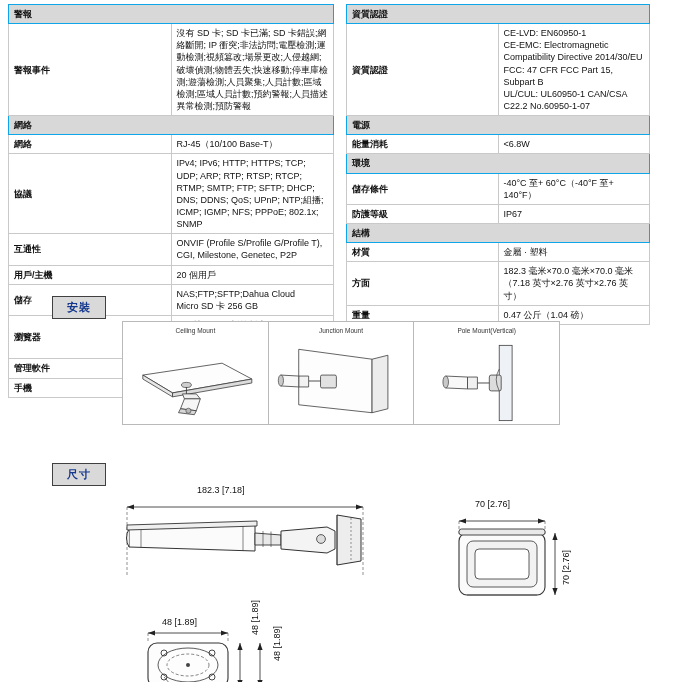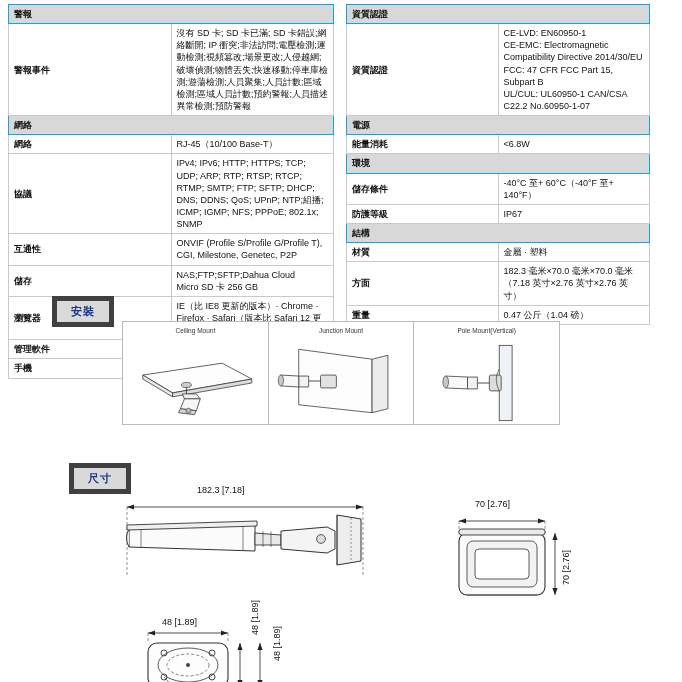--- a/index.html
+++ b/index.html
@@ -45,29 +45,29 @@
     background: #d8d8d8;
     font-weight: bold;
     border: 1px solid #0ea5e9;
   }
   .val-small { font-size: 8.6px; }
 
   
   .pill {
     position: absolute;
     background: #d9d9d9;
-    border: 5px solid #404040;
+    border: 1px solid #404040;
     color: #15388c;
     font-weight: bold;
     font-size: 11px;
     padding: 3px 14px;
     letter-spacing: 1px;
   }
   #pill-install { left: 52px; top: 296px; }
-  #pill-dim     { left: 52px; top: 463px; margin-left: 17px; }
+  #pill-dim     { left: 52px; top: 463px; }
 
   
   #install-box {
     position: absolute;
     left: 122px;
     top: 321px;
     width: 438px;
     height: 104px;
     border: 1px solid #b9b9b9;
     background: #fff;
@@ -133,20 +133,24 @@
         <td class="key">網絡</td>
         <td>RJ-45（10/100 Base-T）</td>
       </tr>
       <tr>
         <td class="key">協議</td>
         <td>IPv4; IPv6; HTTP; HTTPS; TCP; UDP; ARP; RTP; RTSP; RTCP; RTMP; SMTP; FTP; SFTP; DHCP; DNS; DDNS; QoS; UPnP; NTP;組播; ICMP; IGMP; NFS; PPPoE; 802.1x; SNMP</td>
       </tr>
       <tr>
         <td class="key">互通性</td>
         <td>ONVIF (Profile S/Profile G/Profile T), CGI, Milestone, Genetec, P2P</td>
+      </tr>
+      <tr>
+        <td class="key">用戶/主機</td>
+        <td>20 個用戶</td>
       </tr>
       <tr>
         <td class="key">儲存</td>
         <td style="white-space:pre-line">NAS;FTP;SFTP;Dahua Cloud
 Micro SD 卡 256 GB</td>
       </tr>
       <tr>
         <td class="key">瀏覽器</td>
         <td>IE（比 IE8 更新的版本）· Chrome · Firefox · Safari（版本比 Safari 12 更新）</td>
       </tr>

